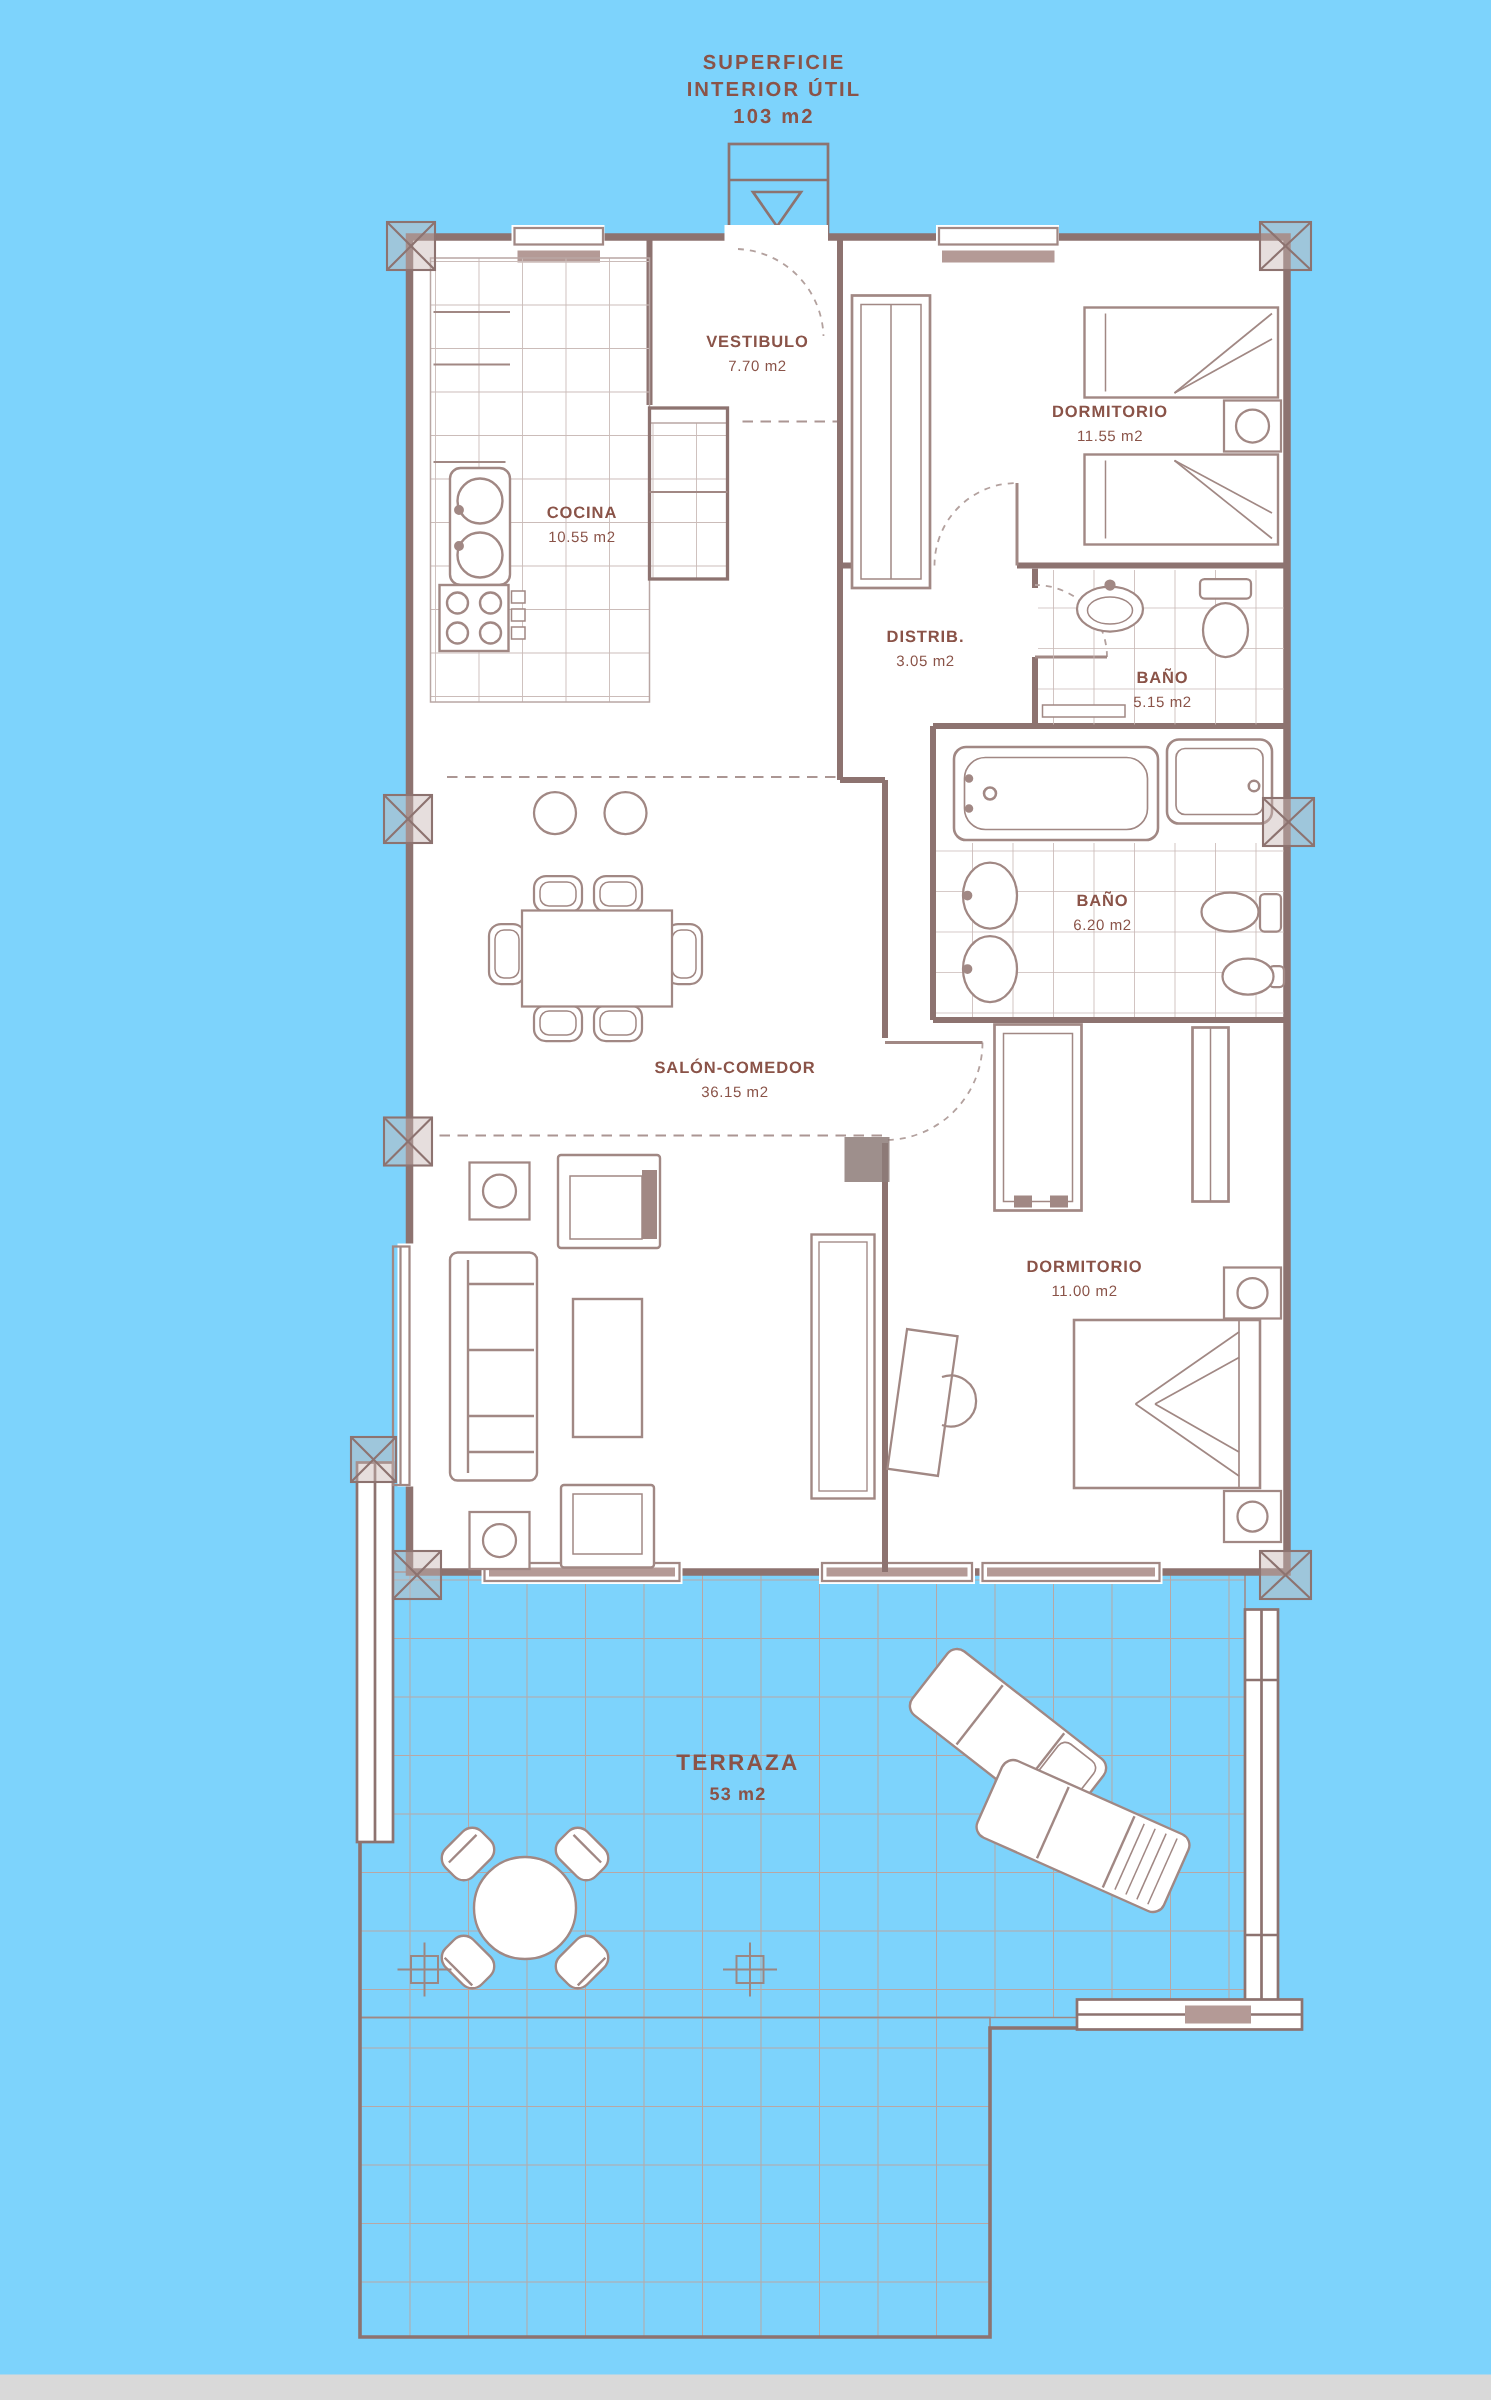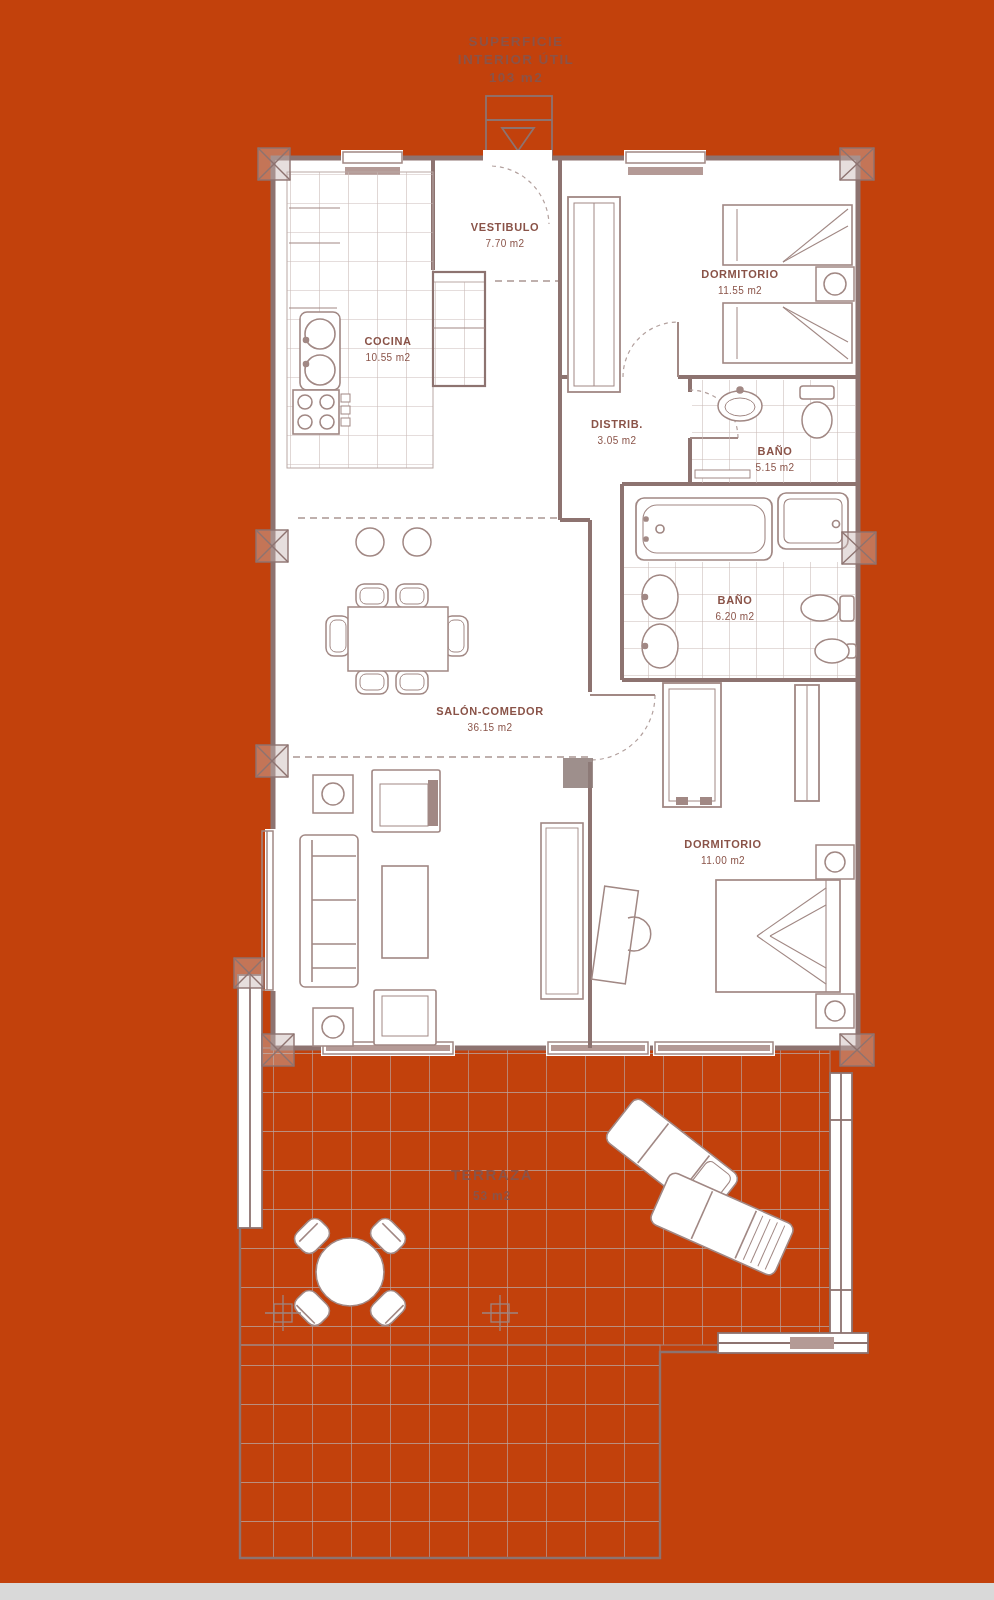--- a/index.html
+++ b/index.html
@@ -1,16 +1,16 @@
 <!DOCTYPE html>
 <html><head>
 <meta charset="utf-8">
 <style>
   html,body{margin:0;padding:0;background:#ffffff;}
-  .canvas{position:relative;width:994px;height:1600px;background:#c2410c;overflow:hidden;
+  .canvas{position:relative;width:994px;height:1600px;background:#7dd3fc;overflow:hidden;
           font-family:"Liberation Sans", sans-serif;}
   svg{position:absolute;left:0;top:0;filter:blur(.35px);}
   text{font-family:"Liberation Sans", sans-serif;fill:#8a5348;}
   .room-name{font-size:11px;letter-spacing:.6px;text-anchor:middle;font-weight:bold;}
   .room-area{font-size:10px;letter-spacing:.4px;text-anchor:middle;}
   .big-name{font-size:15px;letter-spacing:1.5px;text-anchor:middle;font-weight:bold;}
   .big-area{font-size:12px;letter-spacing:.8px;text-anchor:middle;font-weight:bold;}
   .title-line{font-size:13.5px;letter-spacing:1.4px;text-anchor:middle;font-weight:bold;}
 </style>
 </head>

